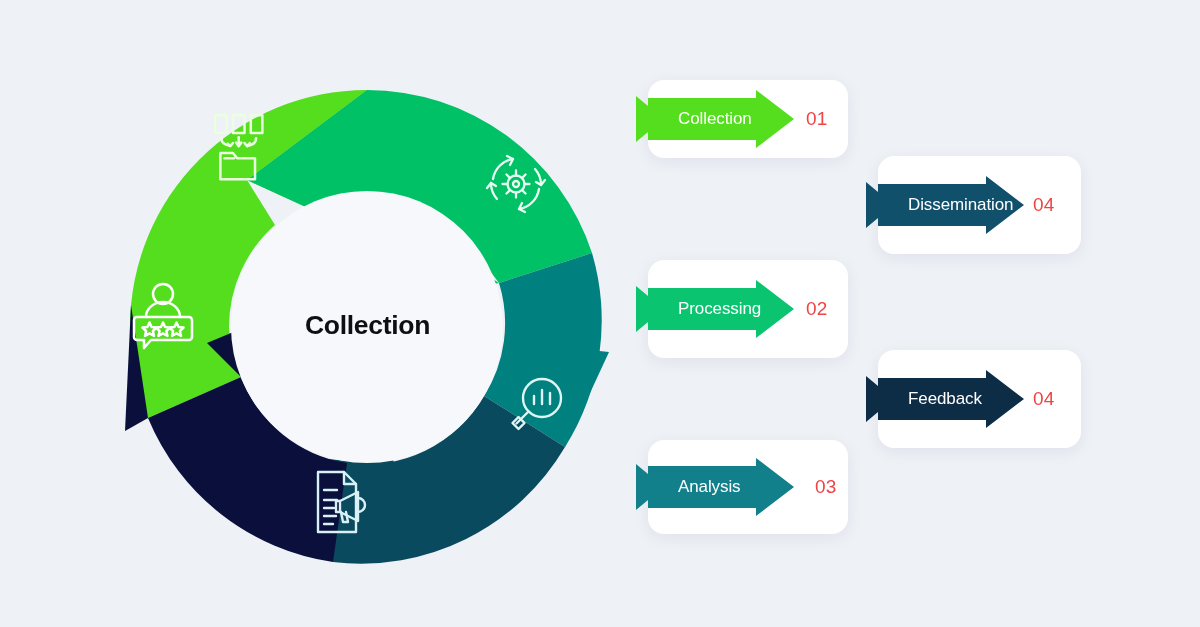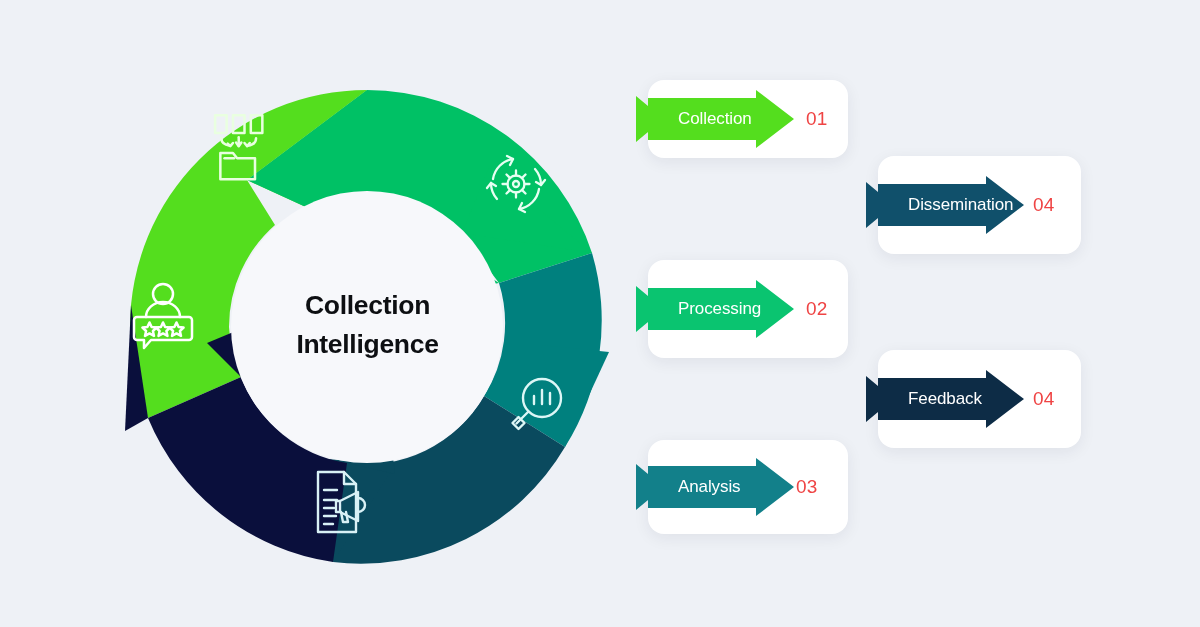--- a/index.html
+++ b/index.html
@@ -47,21 +47,21 @@
 
   
   #card-1 { left: 648px; top:  80px; width: 200px; height: 78px; }
   #card-2 { left: 648px; top: 260px; width: 200px; height: 98px; }
   #card-3 { left: 648px; top: 440px; width: 200px; height: 94px; }
   #card-4 { left: 878px; top: 156px; width: 203px; height: 98px; }
   #card-5 { left: 878px; top: 350px; width: 203px; height: 98px; }
 
   #card-1 .card-num { left: 158px; }
   #card-2 .card-num { left: 158px; }
-  #card-3 .card-num { left: 148px; text-align: right; }
+  #card-3 .card-num { left: 167px; text-align: right; }
   #card-4 .card-num { left: 155px; text-align: right; }
   #card-5 .card-num { left: 155px; }
 </style>
 </head>
 <body style="background: rgb(238, 241, 246);">
 
 <div id="stage" style="background: rgb(238, 241, 246);">
 
   <div id="cycle">
     <svg viewBox="0 0 545 540" xmlns="http://www.w3.org/2000/svg">
@@ -183,21 +183,20 @@
         <path d="M 15 36 a 17 15 0 0 1 34 0"></path>
         <path d="M 6 36 h 52 a 3 3 0 0 1 3 3 v 17 a 3 3 0 0 1 -3 3 h -38 l -7 8 v -8 h -7 a 3 3 0 0 1 -3 -3 v -17 a 3 3 0 0 1 3 -3 z"></path>
         <path d="M 18.5 41.5 l 2.1 4.6 l 5 0.5 l -3.7 3.4 l 1.1 4.9 l -4.5 -2.5 l -4.5 2.5 l 1.1 -4.9 l -3.7 -3.4 l 5 -0.5 z"></path>
         <path d="M 32 41.5 l 2.1 4.6 l 5 0.5 l -3.7 3.4 l 1.1 4.9 l -4.5 -2.5 l -4.5 2.5 l 1.1 -4.9 l -3.7 -3.4 l 5 -0.5 z"></path>
         <path d="M 45.5 41.5 l 2.1 4.6 l 5 0.5 l -3.7 3.4 l 1.1 4.9 l -4.5 -2.5 l -4.5 2.5 l 1.1 -4.9 l -3.7 -3.4 l 5 -0.5 z"></path>
       </g>
     </svg>
 
     <div id="cycle-title">
       <div class="line">Collection</div>
-      <div class="line">Intelligence</div>
     </div>
   </div>
 
   <div class="card" id="card-1">
     <div class="card-arrow">
       <svg width="160" height="62" viewBox="0 0 160 62">
         <path d="M 0 8 L 12 18 L 12 44 L 0 54 L 0 8 Z M 12 10 L 120 10 L 120 2 L 158 31 L 120 60 L 120 52 L 12 52 Z" fill="#54de1e"></path>
       </svg>
     </div>
     <div class="arrow-label">Collection</div>

